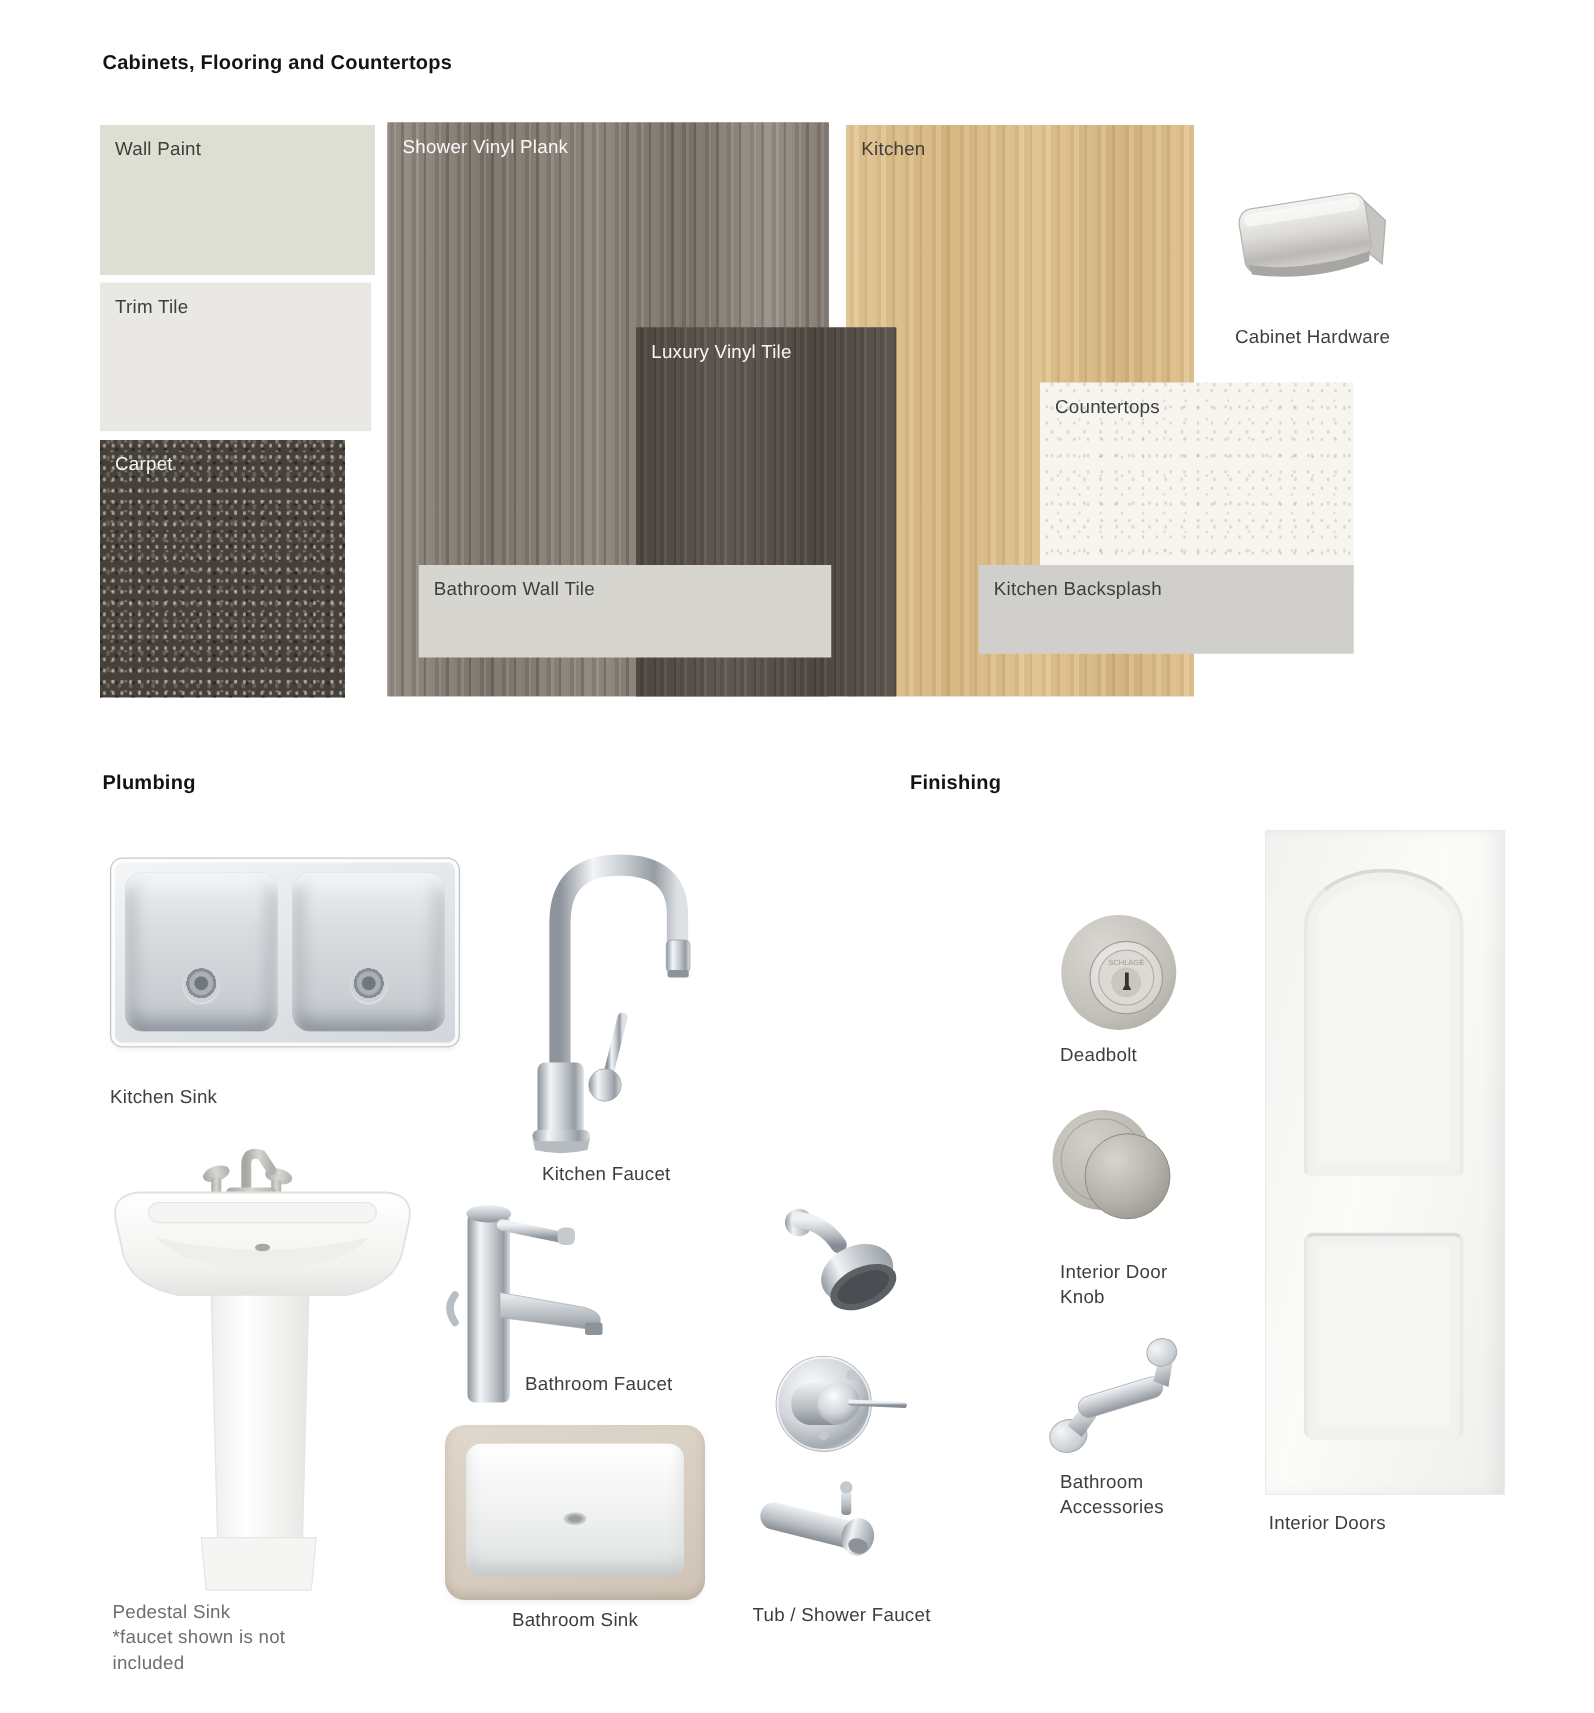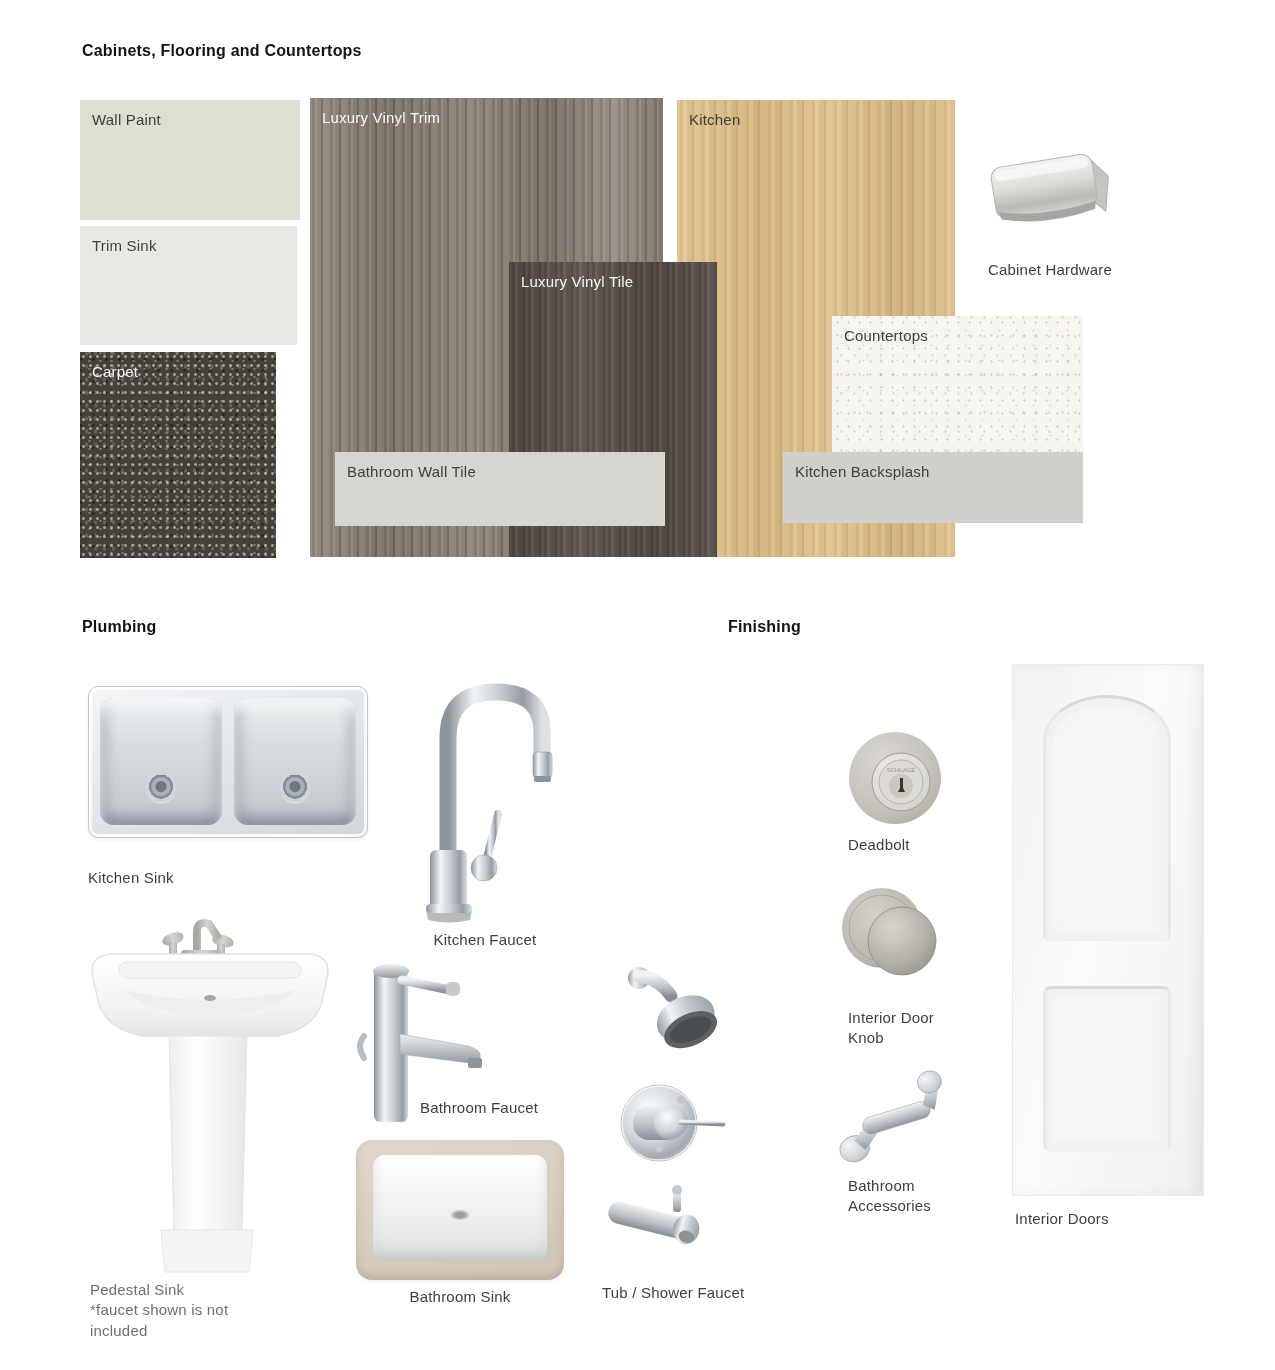--- a/index.html
+++ b/index.html
@@ -111,44 +111,44 @@
 </head>
 <body>
 
 <h2 class="section-title" style="left:82px;top:42px;">Cabinets, Flooring and Countertops</h2>
 
 <div class="swatch" style="left: 80px; top: 100px; width: 220px; height: 120px; z-index: 1; background-color: rgb(222, 223, 211);">
   <span class="label">Wall Paint</span>
 </div>
 
 <div class="swatch" style="left: 80px; top: 226px; width: 217px; height: 119px; z-index: 1; background-color: rgb(233, 232, 229);">
-  <span class="label">Trim Sink</span>
+  <span class="label">Trim Tile</span>
 </div>
 
 <div class="swatch tex-carpet" style="left:80px;top:352px;width:196px;height:206px;z-index:1;">
   <span class="label light">Carpet</span>
 </div>
 
 <div class="swatch tex-oak" style="left:677px;top:100px;width:278px;height:457px;z-index:1;">
   <span class="label">Kitchen</span>
 </div>
 
 <div class="swatch tex-lvp" style="left:310px;top:98px;width:353px;height:459px;z-index:2;">
-  <span class="label light">Luxury Vinyl Trim</span>
+  <span class="label light">Shower Vinyl Plank</span>
 </div>
 
 <div class="swatch tex-lvt" style="left:509px;top:262px;width:208px;height:295px;z-index:3;">
   <span class="label light">Luxury Vinyl Tile</span>
 </div>
 
 <div class="swatch" style="left: 335px; top: 452px; width: 330px; height: 74px; z-index: 4; background-color: rgb(214, 213, 208);">
   <span class="label">Bathroom Wall Tile</span>
 </div>
 
-<div class="swatch tex-quartz" style="left:832px;top:316px;width:251px;height:162px;z-index:4;padding-left:21px;">
+<div class="swatch tex-quartz" style="left:832px;top:306px;width:251px;height:162px;z-index:4;padding-left:21px;">
   <span class="label">Countertops</span>
 </div>
 
 <div class="swatch" style="left: 783px; top: 452px; width: 300px; height: 71px; z-index: 5; background-color: rgb(208, 207, 203);">
   <span class="label">Kitchen Backsplash</span>
 </div>
 
 <div class="abs" style="left:978px;top:138px;width:140px;height:108px;">
   <svg width="140" height="108" viewBox="0 0 140 108">
     <defs>

